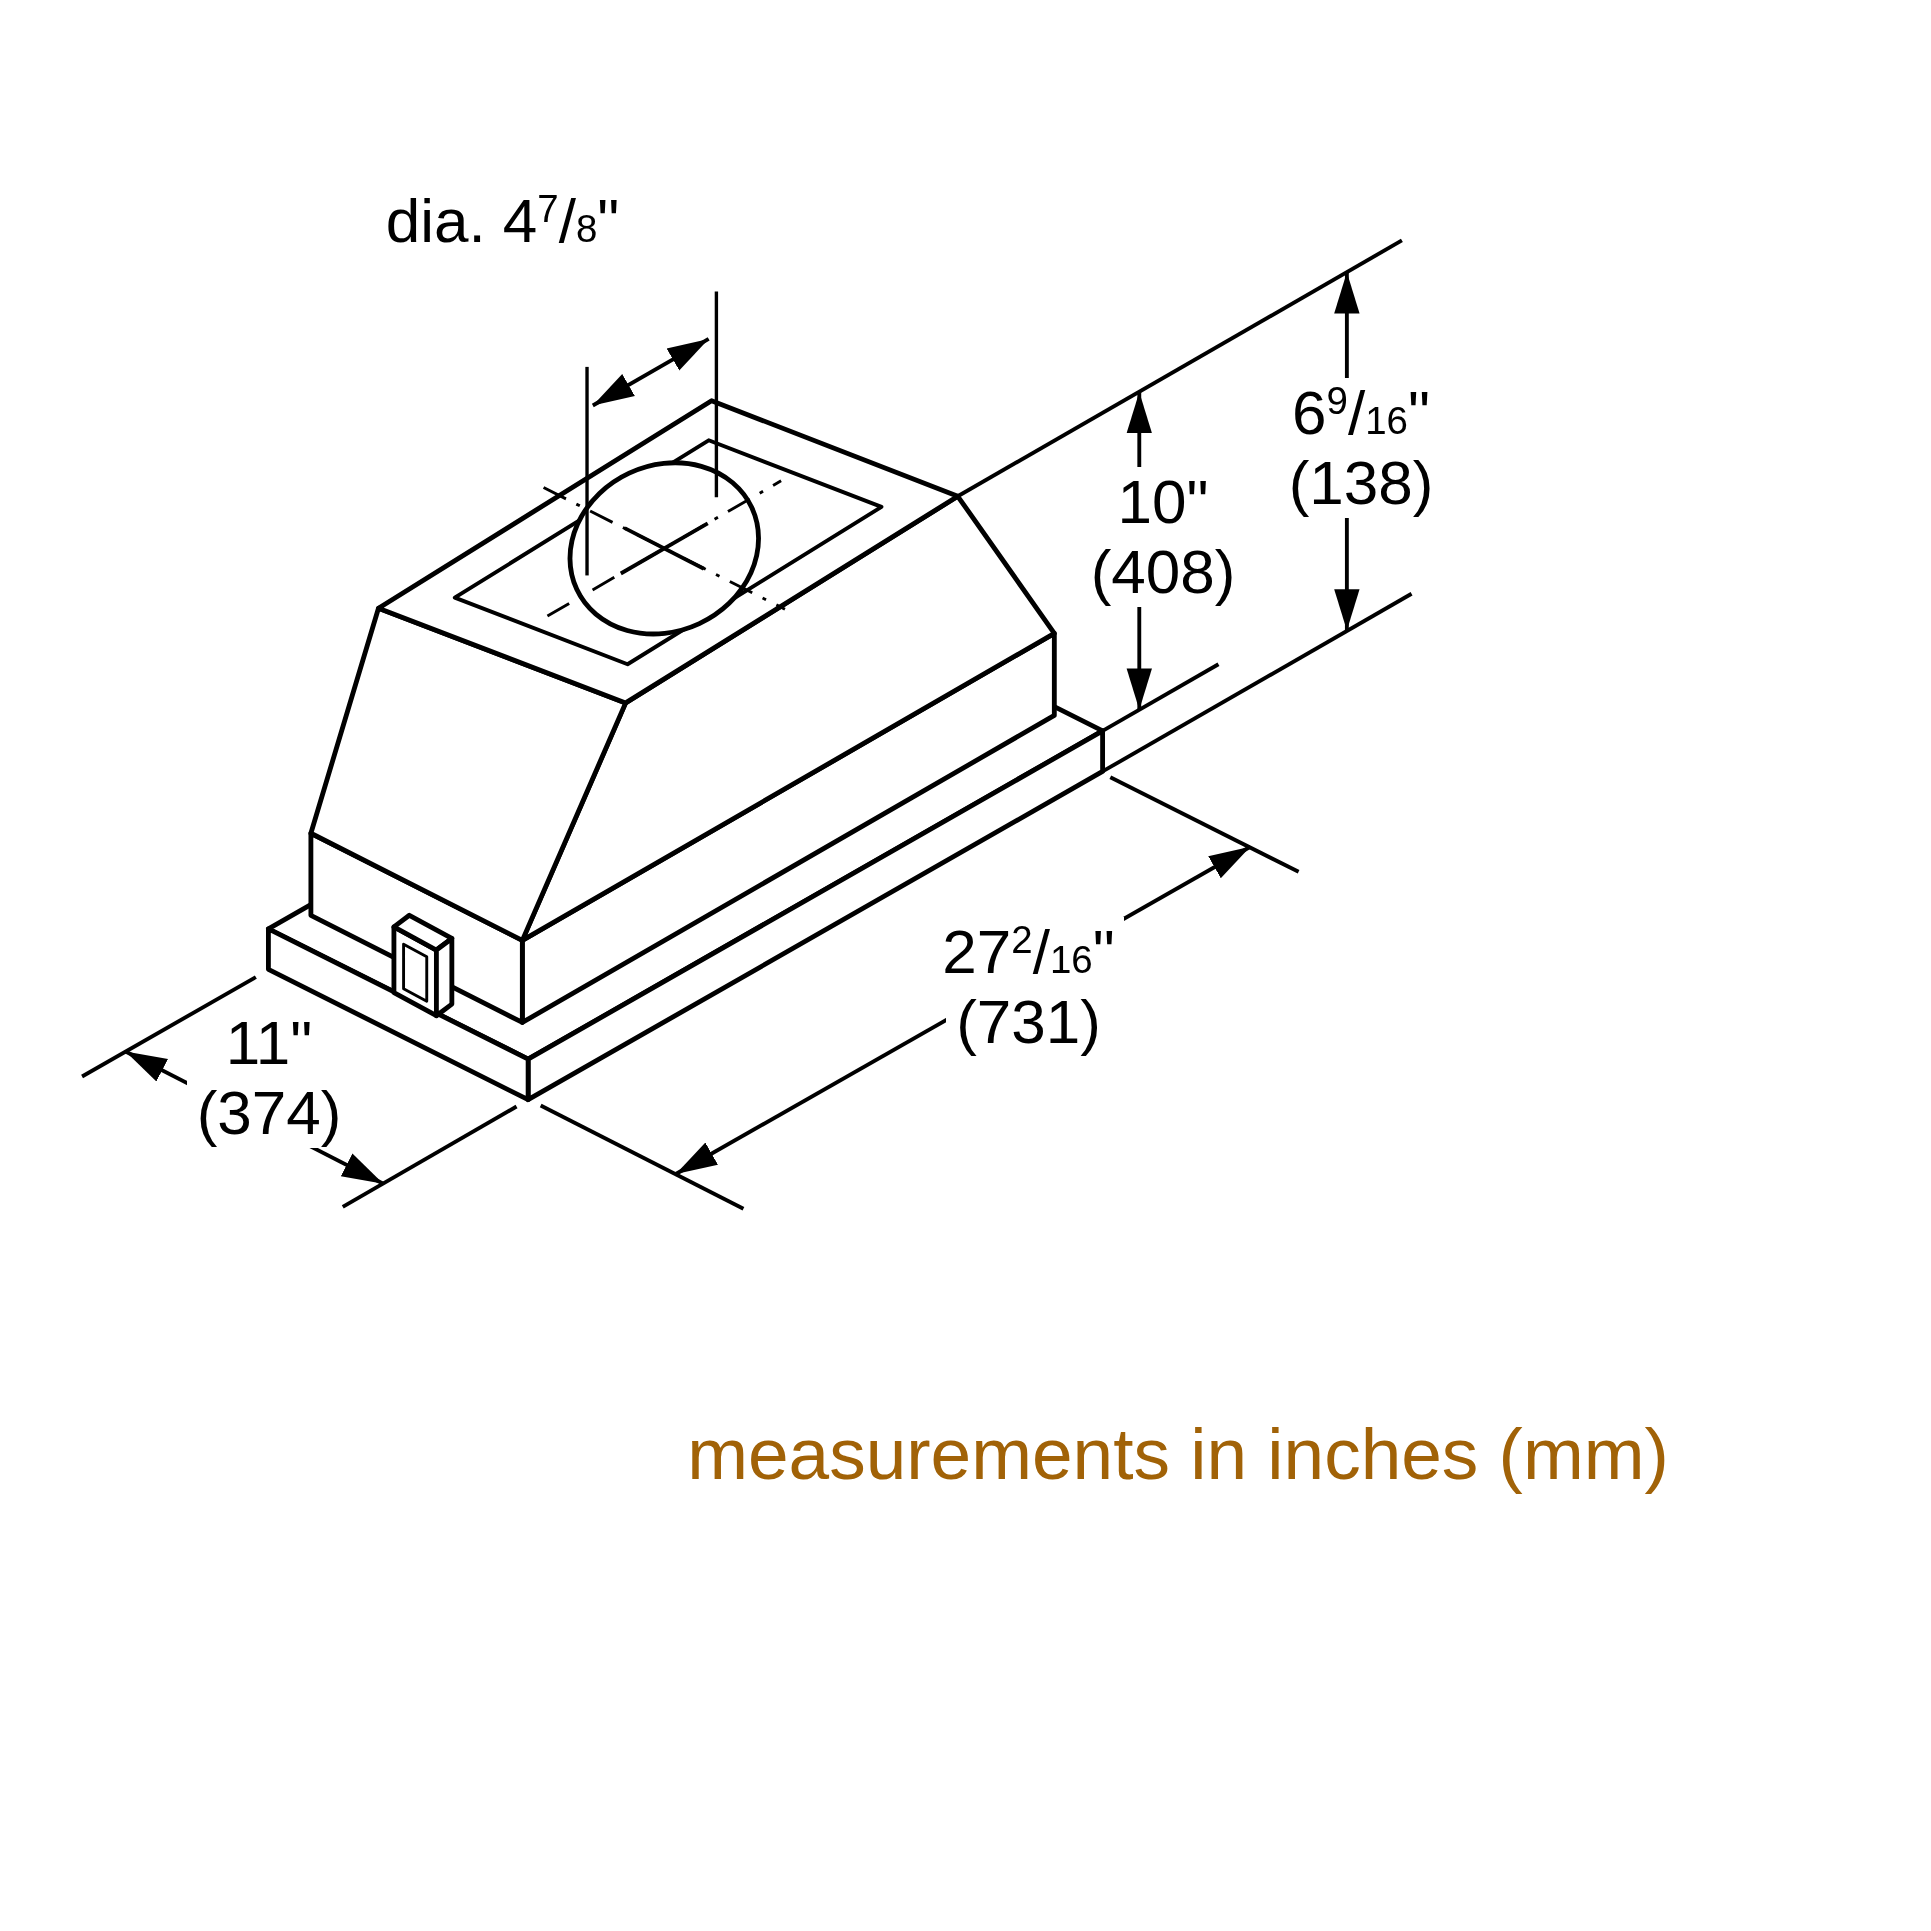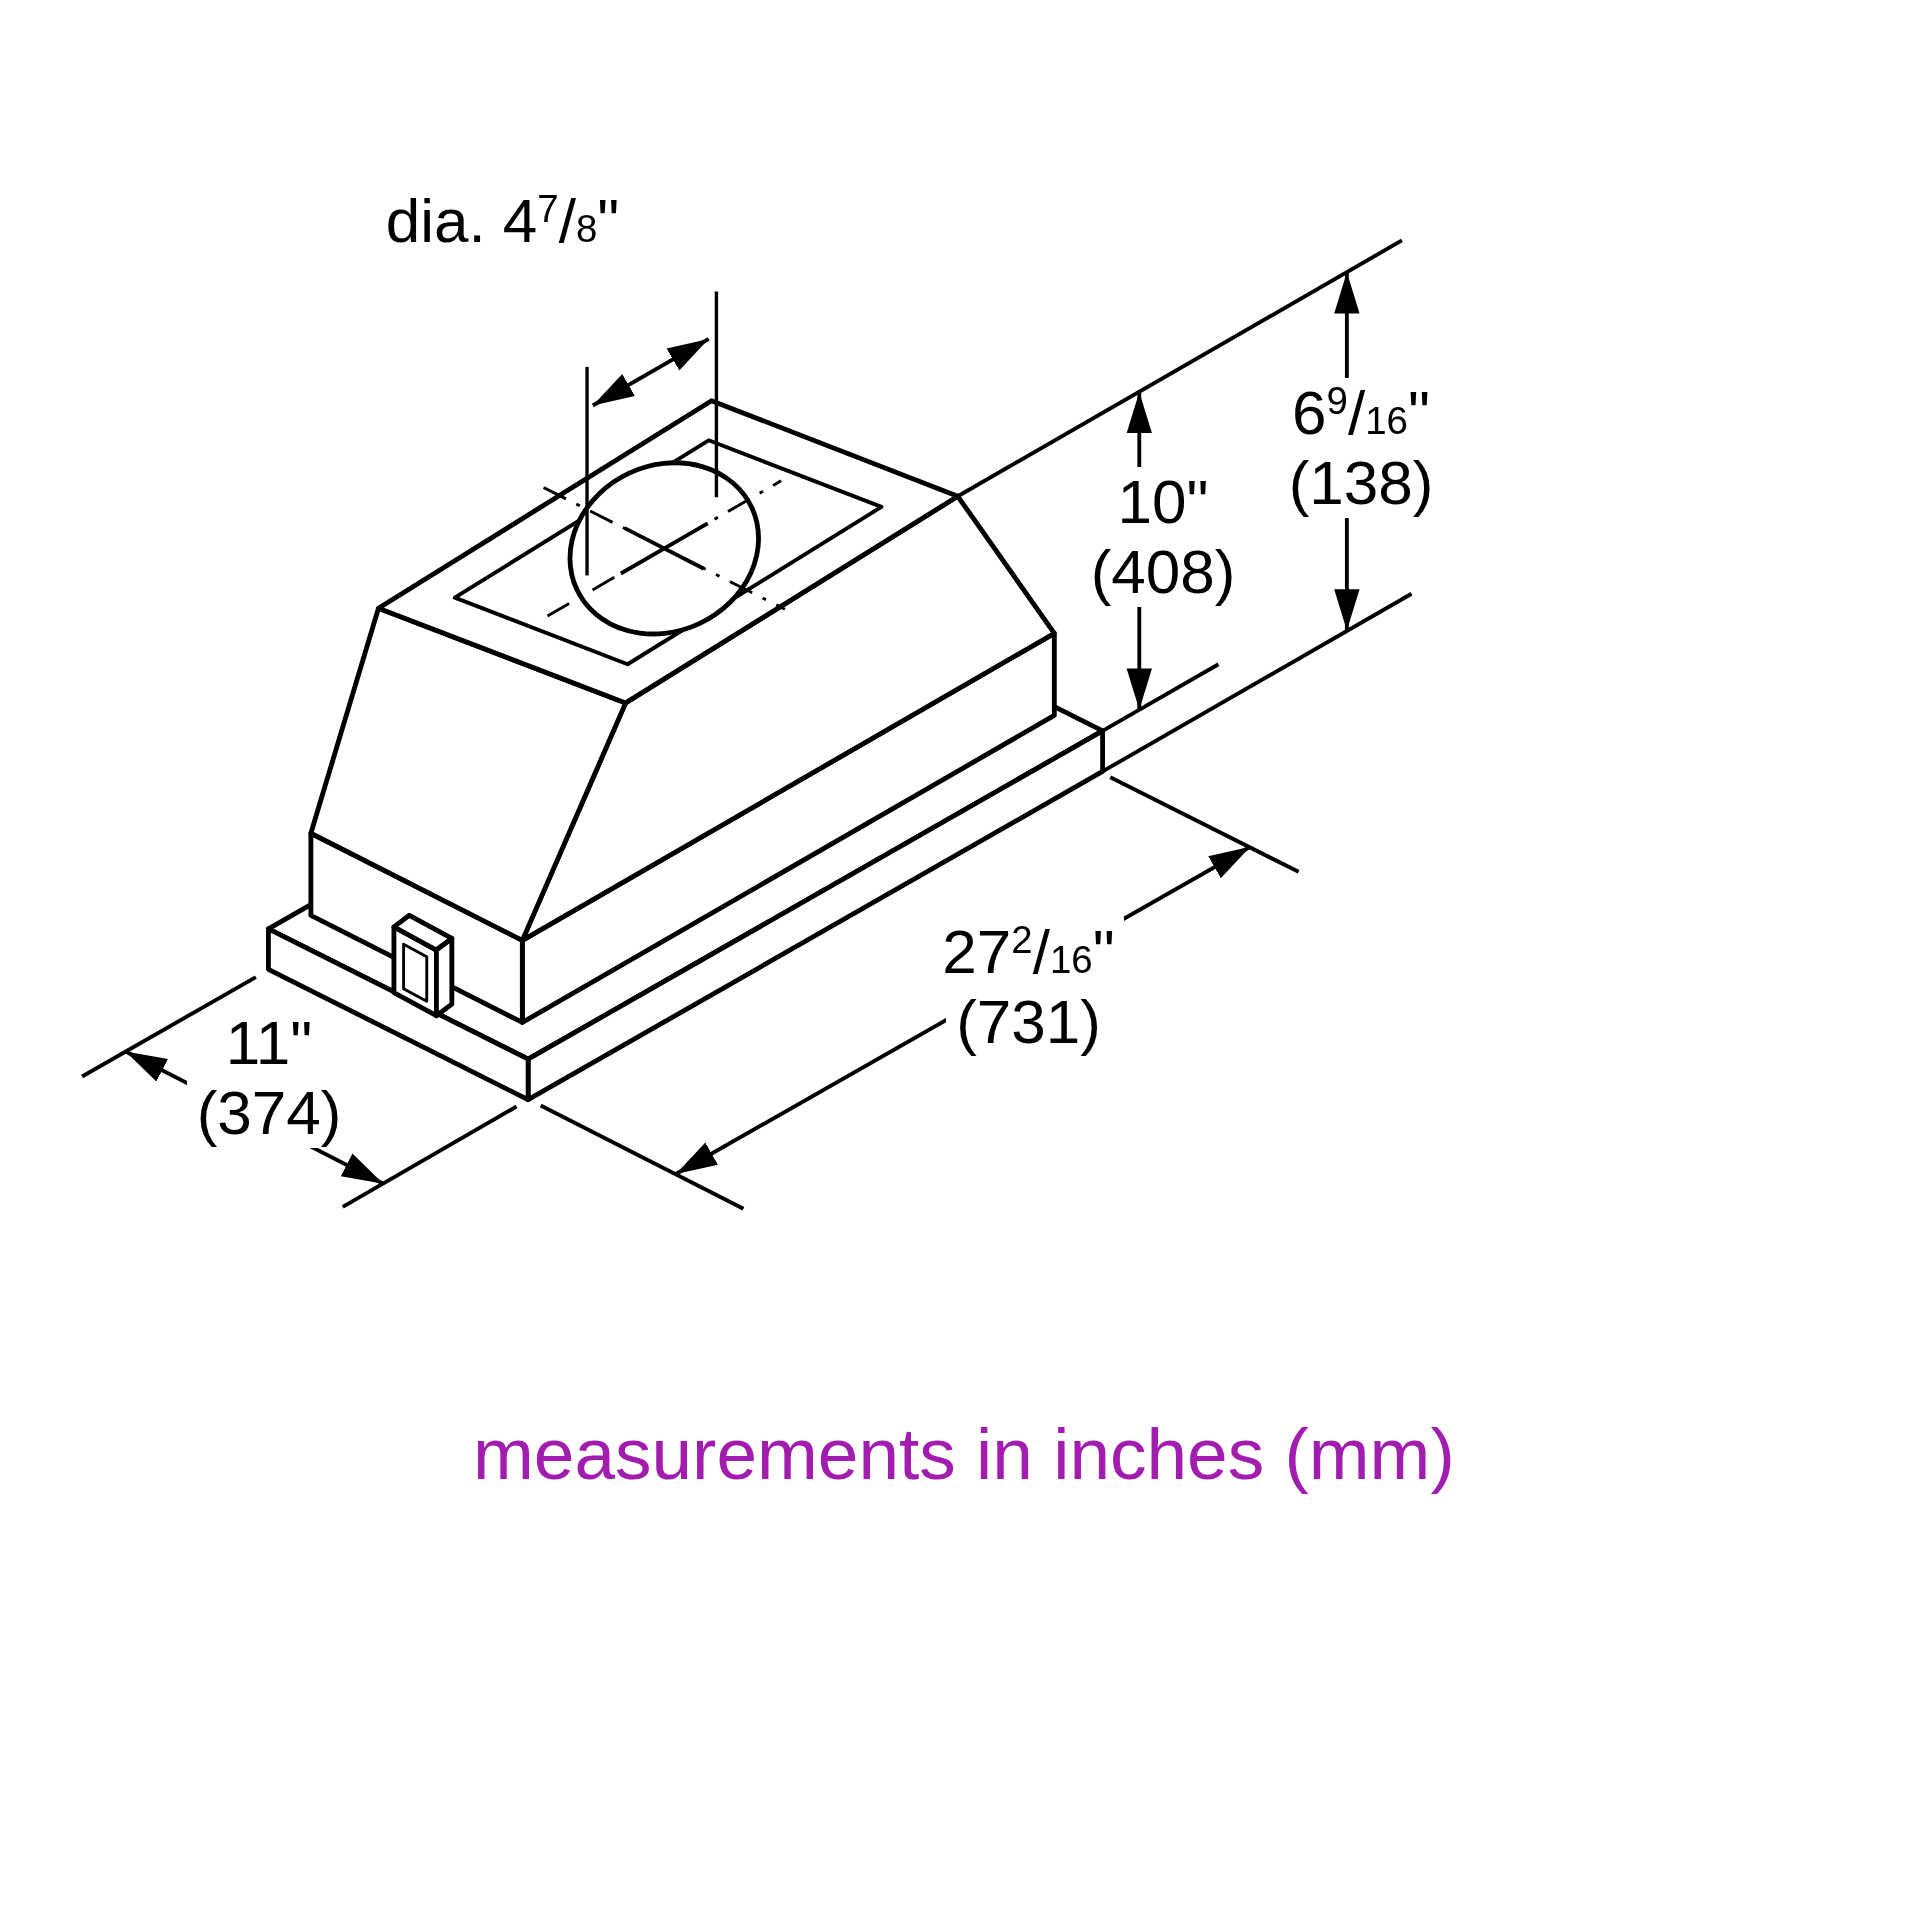--- a/index.html
+++ b/index.html
@@ -23,23 +23,23 @@
   .dim-line{
     display:inline-block;
     background:#ffffff;
     padding:0 9.7px;
   }
   .fnum{font-size:0.62em;vertical-align:0.52em;}
   .fden{font-size:0.62em;vertical-align:baseline;}
   #footer-note{
     position:absolute;
     left:473px;top:1412px;width:1410px;
-    text-align:left;
+    text-align:center;
     font-size:73px;
-    color:#a21caf;
+    color:#a16207;
   }
 </style>
 </head>
 <body>
 
 <div id="canvas">
 
   <svg id="drawing" width="1931" height="1931" viewBox="0 0 2000 2000">
     <defs>
       <marker id="arr" viewBox="0 0 14 10" refX="13" refY="5" markerWidth="46" markerHeight="33" markerUnits="userSpaceOnUse" orient="auto-start-reverse">

